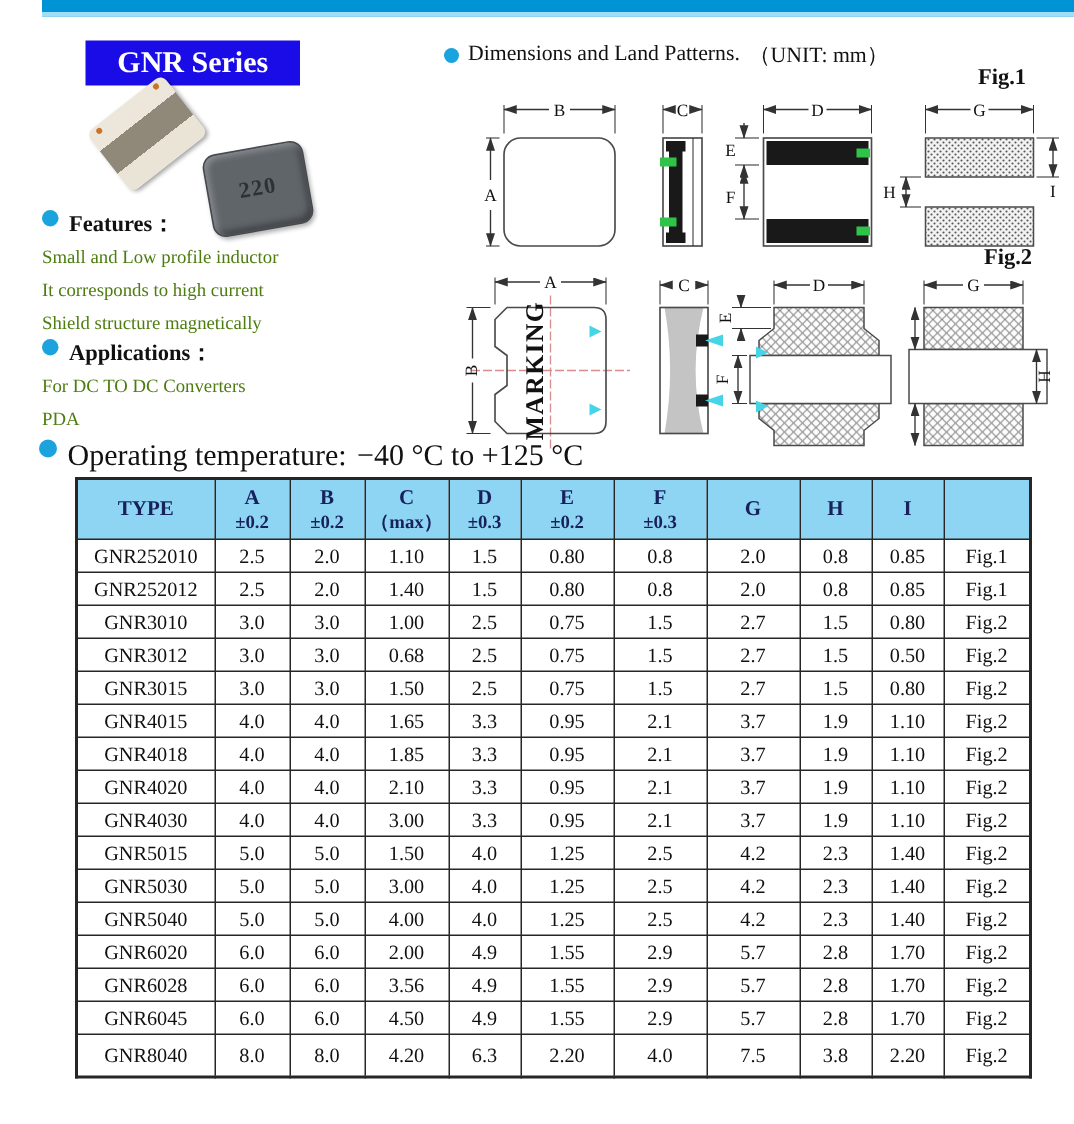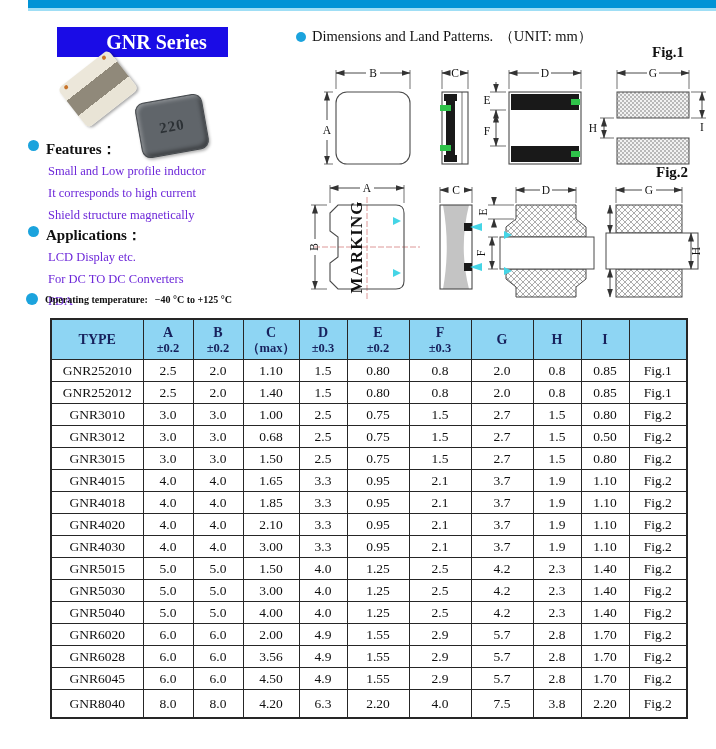--- a/index.html
+++ b/index.html
@@ -5,46 +5,46 @@
   html,body{margin:0;padding:0;background:#fff;}
   #page{position:relative;width:716px;height:749px;background:#fff;overflow:hidden;
         font-family:"Liberation Serif","DejaVu Serif",serif;color:#111;}
 
   
   .top-bar{position:absolute;left:28px;top:0;width:688px;height:8px;background:#0093d6;
            border-bottom:3px solid #9fdef5;}
 
   
   .series-box{position:absolute;left:57px;top:27px;width:143px;height:30px;background:#1a0ce6;
-              color:#fff;font-weight:bold;font-size:20px;text-align:center;line-height:30px;padding-left:28px;}
+              color:#fff;font-weight:bold;font-size:20px;text-align:center;line-height:30px;}
 
   
   .photo{position:absolute;left:60px;top:58px;width:140px;height:95px;}
   .ind1{position:absolute;left:6px;top:6px;width:64px;height:50px;border-radius:5px;
         transform:rotate(-38deg);
         background:linear-gradient(180deg,#ece7da 0 30%,#90897a 30% 68%,#e9e4d6 68% 100%);
         box-shadow:1px 2px 3px rgba(0,0,0,.35);}
   .dot{position:absolute;width:4px;height:4px;border-radius:50%;background:#c8742a;}
   .dot.d1{left:6px;top:2px}.dot.d2{right:6px;top:2px}
   .ind2{position:absolute;left:78px;top:40px;width:66px;height:54px;border-radius:9px;
         transform:rotate(-10deg);background:#60656a;border:1px solid #45494d;
         box-shadow:inset 2px 2px 4px rgba(255,255,255,.28),inset -2px -3px 4px rgba(0,0,0,.35),1px 2px 3px rgba(0,0,0,.3);
         display:flex;align-items:center;justify-content:center;
         color:#2c3135;font-weight:bold;font-size:15px;letter-spacing:1px;}
 
   
   .bullet{display:inline-block;width:11px;height:11px;border-radius:50%;background:#1ba3dd;
           flex:0 0 11px;}
   .sec{position:absolute;left:28px;width:270px;}
   .sec-head{display:flex;align-items:flex-start;gap:7px;height:20px;font-weight:bold;font-size:15px;}
-  .sec-item{margin-left:20px;height:22px;display:flex;align-items:center;font-size:12.5px;color:#6d28d9;}
+  .sec-item{height:22px;display:flex;align-items:center;font-size:12.5px;color:#4d7c0f;}
   #features{top:140px;}
   #applications{top:226px;}
-  .op-temp{position:absolute;left:26px;top:293px;display:flex;align-items:center;gap:7px;
-           font-weight:bold;font-size:10px;}
+  .op-temp{position:absolute;left:26px;top:293px;display:flex;align-items:flex-start;gap:7px;
+           font-weight:normal;font-size:20px;}
   .op-temp .bullet{width:12px;height:12px;flex-basis:12px;}
 
   .dim-head{position:absolute;left:296px;top:27px;display:flex;align-items:center;gap:6px;
             font-weight:normal;font-size:14.5px;white-space:nowrap;}
   .dim-head .bullet{width:10px;height:10px;flex-basis:10px;}
   .fig-label{position:absolute;font-weight:bold;font-size:15px;}
   #fig1-label{left:652px;top:44px;}
   #fig2-label{left:656px;top:164px;}
   .figsvg{position:absolute;}
   #fig1-svg{left:322px;top:56px;}
@@ -120,21 +120,20 @@
     <div class="sec-item">Small and Low profile inductor</div>
     <div class="sec-item">It corresponds to high current</div>
     <div class="sec-item">Shield structure magnetically</div>
   </div>
 
   <div class="sec" id="applications">
     <div class="sec-head">
       <span class="bullet"></span>
       <span>Applications：</span>
     </div>
-    <div class="sec-item">LCD Display etc.</div>
     <div class="sec-item">For DC TO DC Converters</div>
     <div class="sec-item">PDA</div>
   </div>
 
   <div class="op-temp">
     <span class="bullet"></span>
     <span>Operating  temperature:</span>
     <span>−40 °C to +125 °C</span>
   </div>
 

